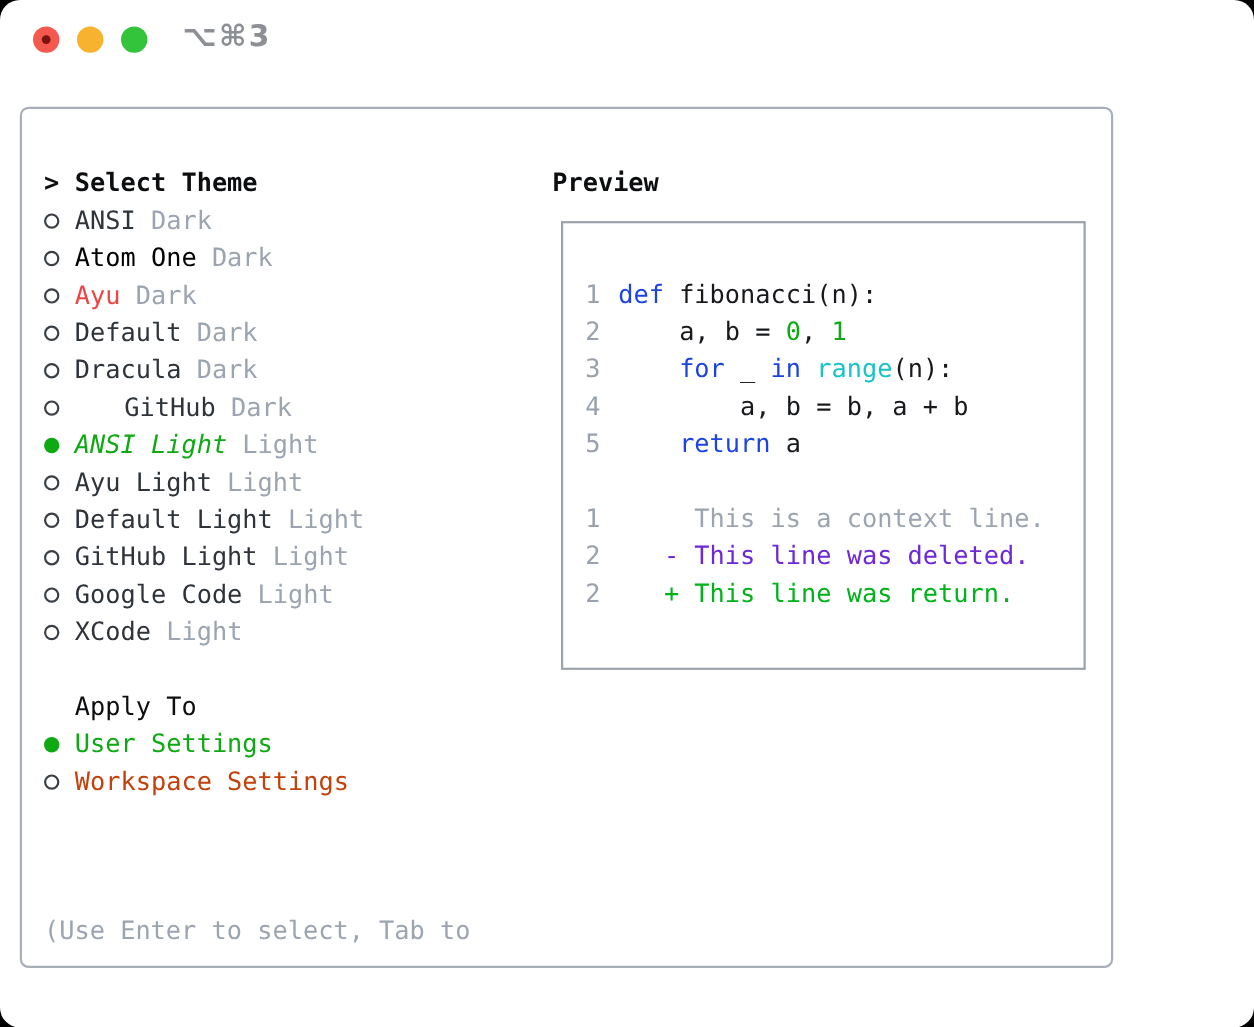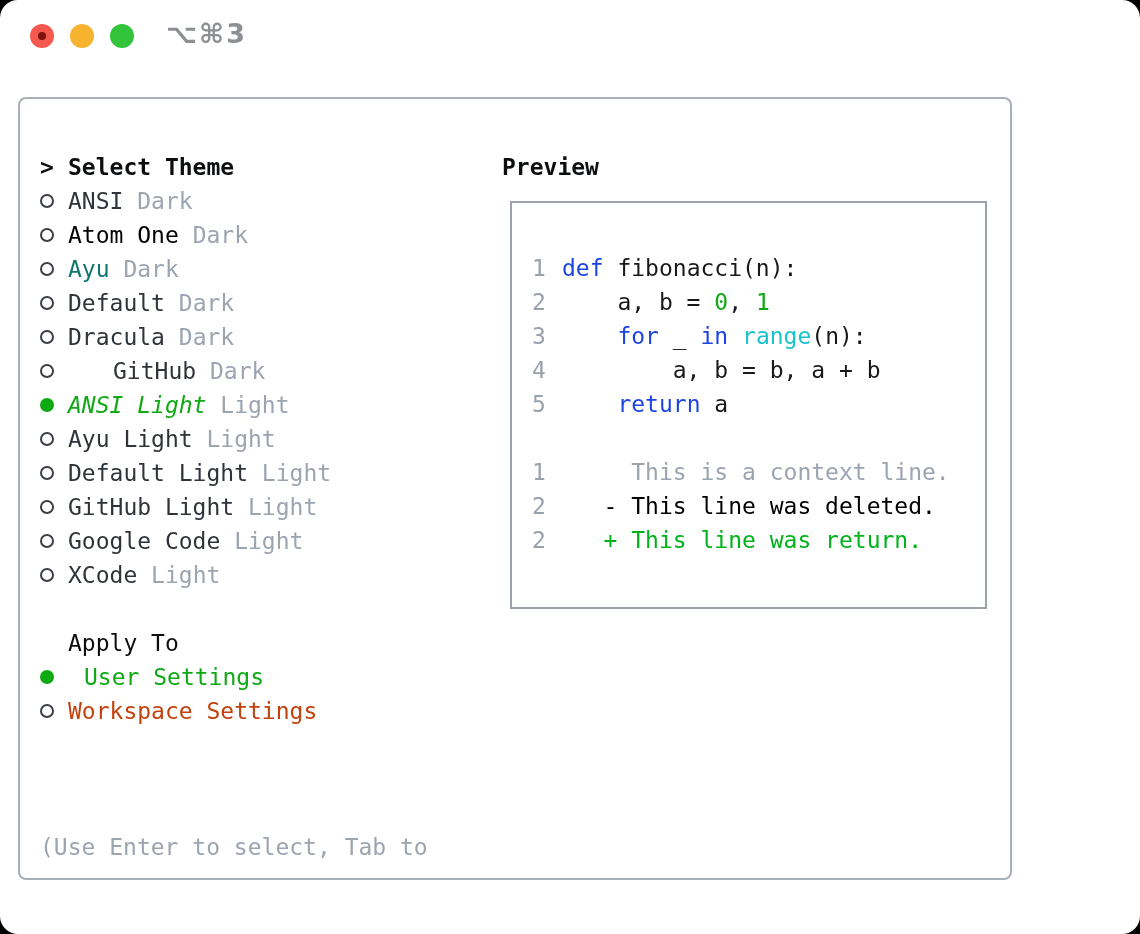--- a/index.html
+++ b/index.html
@@ -47,40 +47,40 @@
   <div class="panel">
 
     <div class="list">
       <div class="row">
         <span class="slot"><span class="cursor" style="color: rgb(12, 14, 16);">&gt;</span></span>
         <span class="bold" style="color: rgb(12, 14, 16);">Select Theme</span>
       </div>
       <div id="theme-rows">
           <div class="row"><span class="slot"><span class="radio"></span></span><span style="color: rgb(47, 52, 58);">ANSI</span><span style="color: rgb(156, 164, 176);"> Dark</span></div>
           <div class="row"><span class="slot"><span class="radio"></span></span><span style="color: #000000;">Atom One</span><span style="color: rgb(156, 164, 176);"> Dark</span></div>
-          <div class="row"><span class="slot"><span class="radio"></span></span><span style="color: #0f766e;">Ayu</span><span style="color: rgb(156, 164, 176);"> Dark</span></div>
+          <div class="row"><span class="slot"><span class="radio"></span></span><span style="color: #ef4444;">Ayu</span><span style="color: rgb(156, 164, 176);"> Dark</span></div>
           <div class="row"><span class="slot"><span class="radio"></span></span><span style="color: rgb(47, 52, 58);">Default</span><span style="color: rgb(156, 164, 176);"> Dark</span></div>
           <div class="row"><span class="slot"><span class="radio"></span></span><span style="color: rgb(47, 52, 58);">Dracula</span><span style="color: rgb(156, 164, 176);"> Dark</span></div>
           <div class="row"><span class="slot"><span class="radio"></span></span><span style="color: rgb(47, 52, 58); margin-left: 45px;">GitHub</span><span style="color: rgb(156, 164, 176);"> Dark</span></div>
           <div class="row"><span class="slot"><span class="radio sel" style="background: rgb(15, 169, 20);"></span></span><span style="color: rgb(15, 169, 20); font-style: italic;">ANSI Light</span><span style="color: rgb(156, 164, 176);"> Light</span></div>
           <div class="row"><span class="slot"><span class="radio"></span></span><span style="color: rgb(47, 52, 58);">Ayu Light</span><span style="color: rgb(156, 164, 176);"> Light</span></div>
           <div class="row"><span class="slot"><span class="radio"></span></span><span style="color: rgb(47, 52, 58);">Default Light</span><span style="color: rgb(156, 164, 176);"> Light</span></div>
           <div class="row"><span class="slot"><span class="radio"></span></span><span style="color: rgb(47, 52, 58);">GitHub Light</span><span style="color: rgb(156, 164, 176);"> Light</span></div>
           <div class="row"><span class="slot"><span class="radio"></span></span><span style="color: rgb(47, 52, 58);">Google Code</span><span style="color: rgb(156, 164, 176);"> Light</span></div>
           <div class="row"><span class="slot"><span class="radio"></span></span><span style="color: rgb(47, 52, 58);">XCode</span><span style="color: rgb(156, 164, 176);"> Light</span></div>
         </div>
     </div>
 
     <div class="apply">
       <div class="row">
         <span class="slot"></span>
         <span style="color: rgb(12, 14, 16);">Apply To</span>
       </div>
       <div id="apply-rows">
-          <div class="row"><span class="slot"><span class="radio sel" style="background: rgb(15, 169, 20);"></span></span><span style="color: rgb(15, 169, 20); margin-left: 16px;">User Settings</span></div>
+          <div class="row"><span class="slot"><span class="radio sel" style="background: rgb(15, 169, 20);"></span></span><span style="color: rgb(15, 169, 20);">User Settings</span></div>
           <div class="row"><span class="slot"><span class="radio"></span></span><span style="color: #c2410c;">Workspace Settings</span></div>
         </div>
     </div>
 
     <div class="hint" style="color: rgb(156, 164, 176);">
       <div>(Use Enter to select, Tab to</div>
       <div>change focus)</div>
     </div>
 
     <div class="preview-header" style="color: rgb(12, 14, 16);">Preview</div>
@@ -88,19 +88,19 @@
       <div id="code-lines">
           <div class="cline"><span class="gut" style="color: rgb(153, 161, 173);">1</span><span style="color: rgb(29, 68, 224);">def</span><span style="color: rgb(23, 25, 28);"> fibonacci(n):</span></div>
           <div class="cline"><span class="gut" style="color: rgb(153, 161, 173);">2</span><span style="color: rgb(23, 25, 28);">    a, b = </span><span style="color: rgb(15, 169, 20);">0</span><span style="color: rgb(23, 25, 28);">, </span><span style="color: rgb(15, 169, 20);">1</span></div>
           <div class="cline"><span class="gut" style="color: rgb(153, 161, 173);">3</span><span style="color: rgb(23, 25, 28);">    </span><span style="color: rgb(29, 68, 224);">for</span><span style="color: rgb(23, 25, 28);"> _ </span><span style="color: rgb(29, 68, 224);">in</span><span style="color: rgb(23, 25, 28);"> </span><span style="color: rgb(24, 195, 203);">range</span><span style="color: rgb(23, 25, 28);">(n):</span></div>
           <div class="cline"><span class="gut" style="color: rgb(153, 161, 173);">4</span><span style="color: rgb(23, 25, 28);">        a, b = b, a + b</span></div>
           <div class="cline"><span class="gut" style="color: rgb(153, 161, 173);">5</span><span style="color: rgb(23, 25, 28);">    </span><span style="color: rgb(29, 68, 224);">return</span><span style="color: rgb(23, 25, 28);"> a</span></div>
         </div>
       <div class="spacer"></div>
       <div id="diff-lines">
           <div class="cline"><span class="gut" style="color: rgb(153, 161, 173);">1</span><span style="color: rgb(156, 164, 176);">     This is a context line.</span></div>
-          <div class="cline"><span class="gut" style="color: rgb(153, 161, 173);">2</span><span style="color: #000000;">   - This line was deleted.</span></div>
+          <div class="cline"><span class="gut" style="color: rgb(153, 161, 173);">2</span><span style="color: #6d28d9;">   - This line was deleted.</span></div>
           <div class="cline"><span class="gut" style="color: rgb(153, 161, 173);">2</span><span style="color: rgb(0, 179, 27);">   + This line was return.</span></div>
         </div>
     </div>
 
   </div>
 </div>
 
 </body></html>

